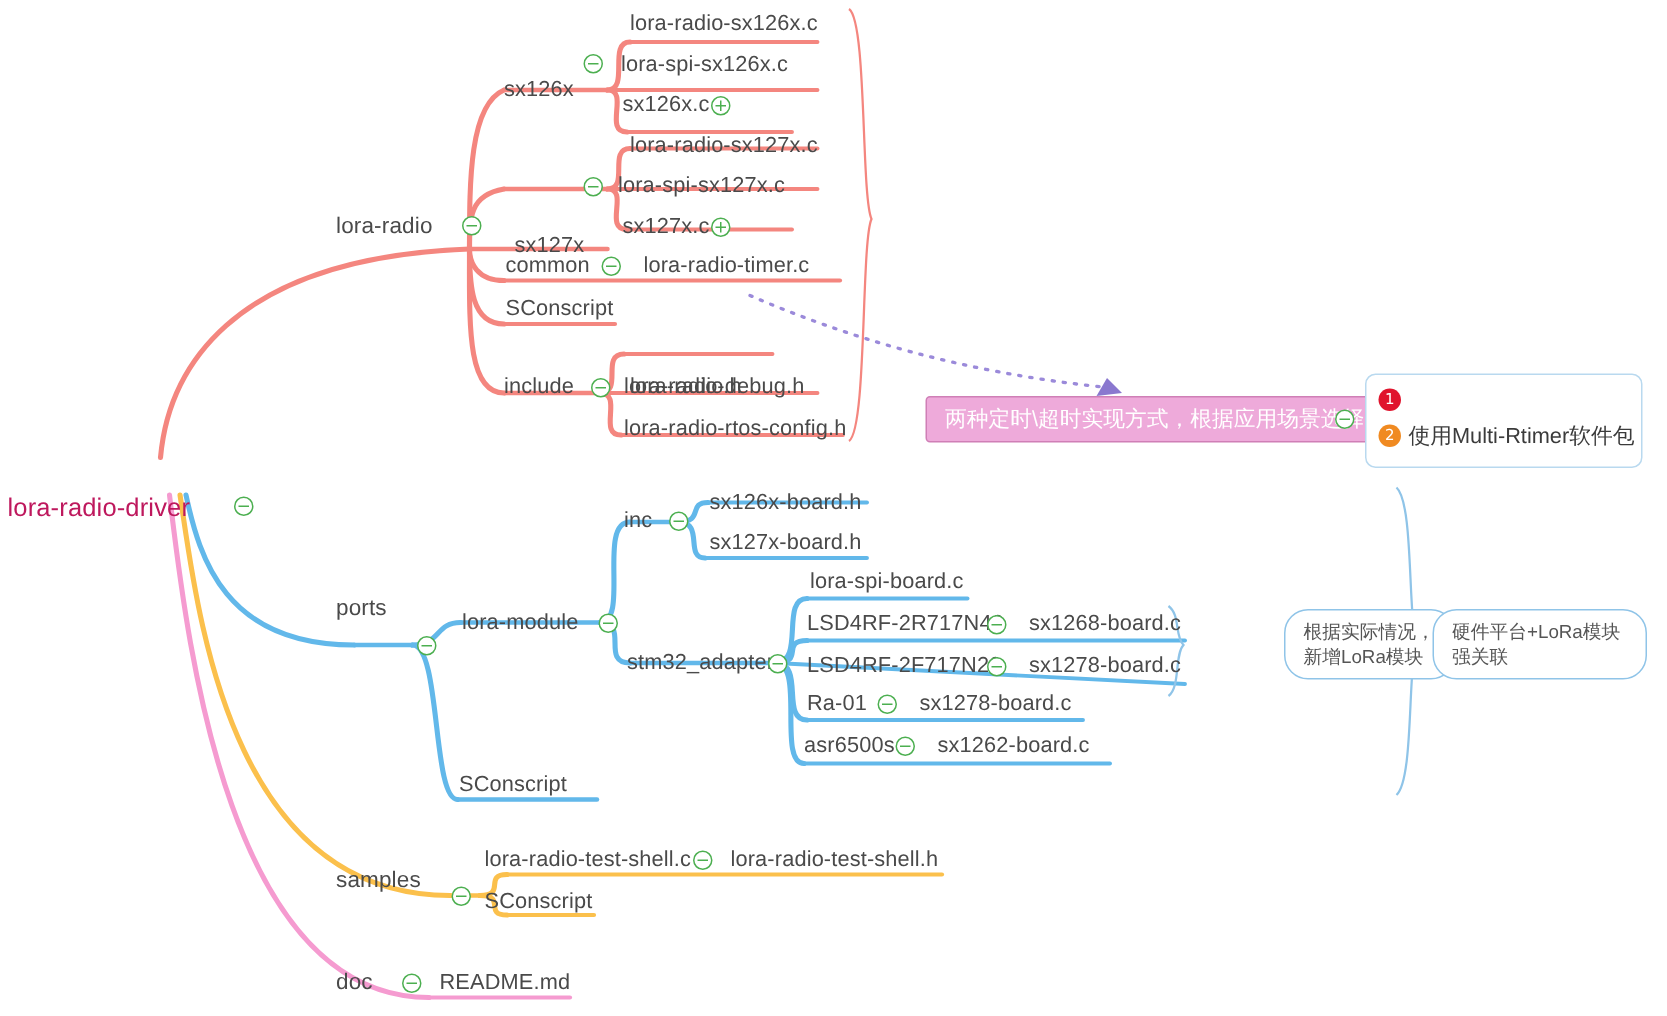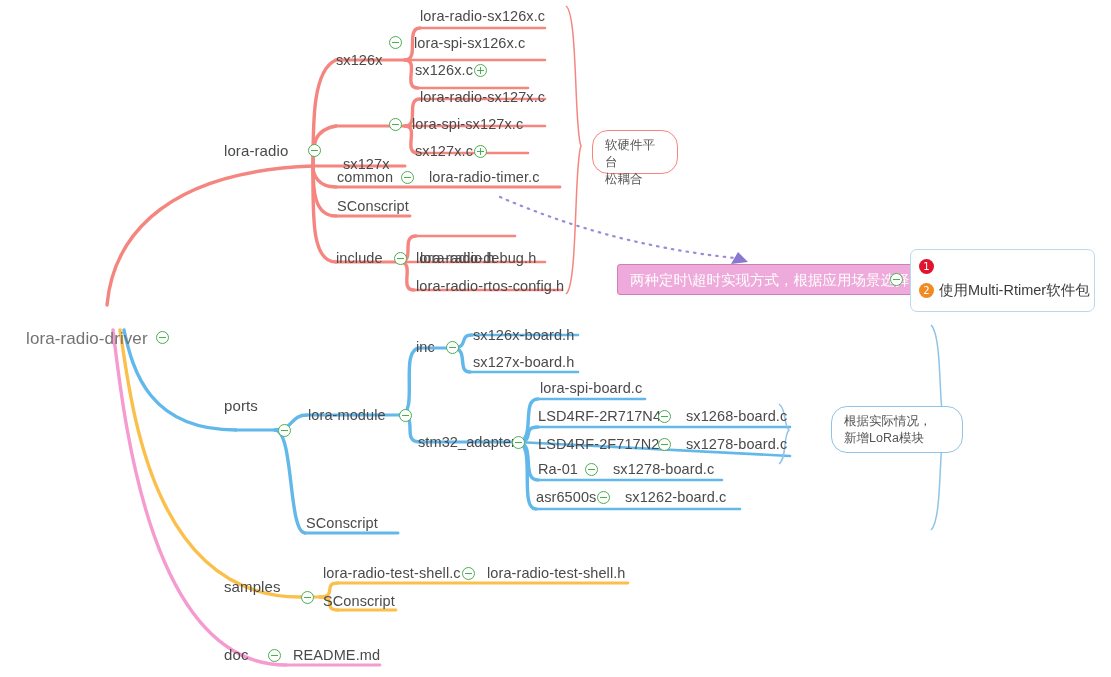--- a/index.html
+++ b/index.html
@@ -7,21 +7,21 @@
     width:1111px;height:677px;position:relative;overflow:hidden;
     font-family:"Liberation Sans","DejaVu Sans",sans-serif;
     color:#444;
   }
   #canvas{position:absolute;left:0;top:0;width:1111px;height:677px;}
   svg.layer{position:absolute;left:0;top:0;width:1111px;height:677px;pointer-events:none;}
   .node{
     position:absolute;white-space:nowrap;font-size:14.5px;color:#4a4a4a;
     line-height:1;letter-spacing:0.1px;
   }
-  .node.root{font-size:17px;color:#737373;margin-left:21px;}
+  .node.root{font-size:17px;color:#be185d;}
   .node.lvl1{font-size:15px;}
   .ic{
     position:absolute;width:13px;height:13px;border-radius:50%;
     border:1.4px solid #4caf50;box-sizing:border-box;background:#fff;
   }
   .ic::before{
     content:"";position:absolute;left:2px;top:4.6px;width:7px;height:1.5px;background:#4caf50;
   }
   .ic.plus::after{
     content:"";position:absolute;left:4.8px;top:2px;width:1.5px;height:7px;background:#4caf50;
@@ -240,33 +240,33 @@
   <div class="ic" style="left:301px;top:591px;"></div>
   <div class="node" style="left:323px;top:566px;">lora-radio-test-shell.c</div>
   <div class="ic" style="left:462px;top:567px;"></div>
   <div class="node" style="left:487px;top:566px;">lora-radio-test-shell.h</div>
   <div class="node" style="left:323px;top:594px;">SConscript</div>
 
   <div class="node lvl1" style="left:224px;top:647px;">doc</div>
   <div class="ic" style="left:268px;top:649px;"></div>
   <div class="node" style="left:293px;top:648px;">README.md</div>
 
-  <div class="callout" style="left:592px;top:130px;width:86px;height:44px;">软硬件平台
-松耦合</div>
 
   <div class="pinkbox" style="left:617px;top:264px;height:31px;">两种定时\超时实现方式，根据应用场景选择</div>
   <div class="ic" style="left:890px;top:273px;"></div>
 
   <div class="greenbox" style="left:910px;top:249px;width:185px;height:63px;">
     <div class="grow">
       <span class="badge b1">1</span>
     </div>
     <div class="grow">
       <span class="badge b2">2</span>
       <span>使用Multi-Rtimer软件包</span>
     </div>
   </div>
 
-  <div class="callout blue" style="left:831px;top:406px;width:132px;height:47px;">根据实际情况，
+  <div class="callout blue" style="left:856px;top:406px;width:114px;height:47px;">根据实际情况，
 新增LoRa模块</div>
 
+  <div class="callout blue" style="left:955px;top:406px;width:143px;height:47px;">硬件平台+LoRa模块
+强关联</div>
 
 </div>
 
 </body></html>

